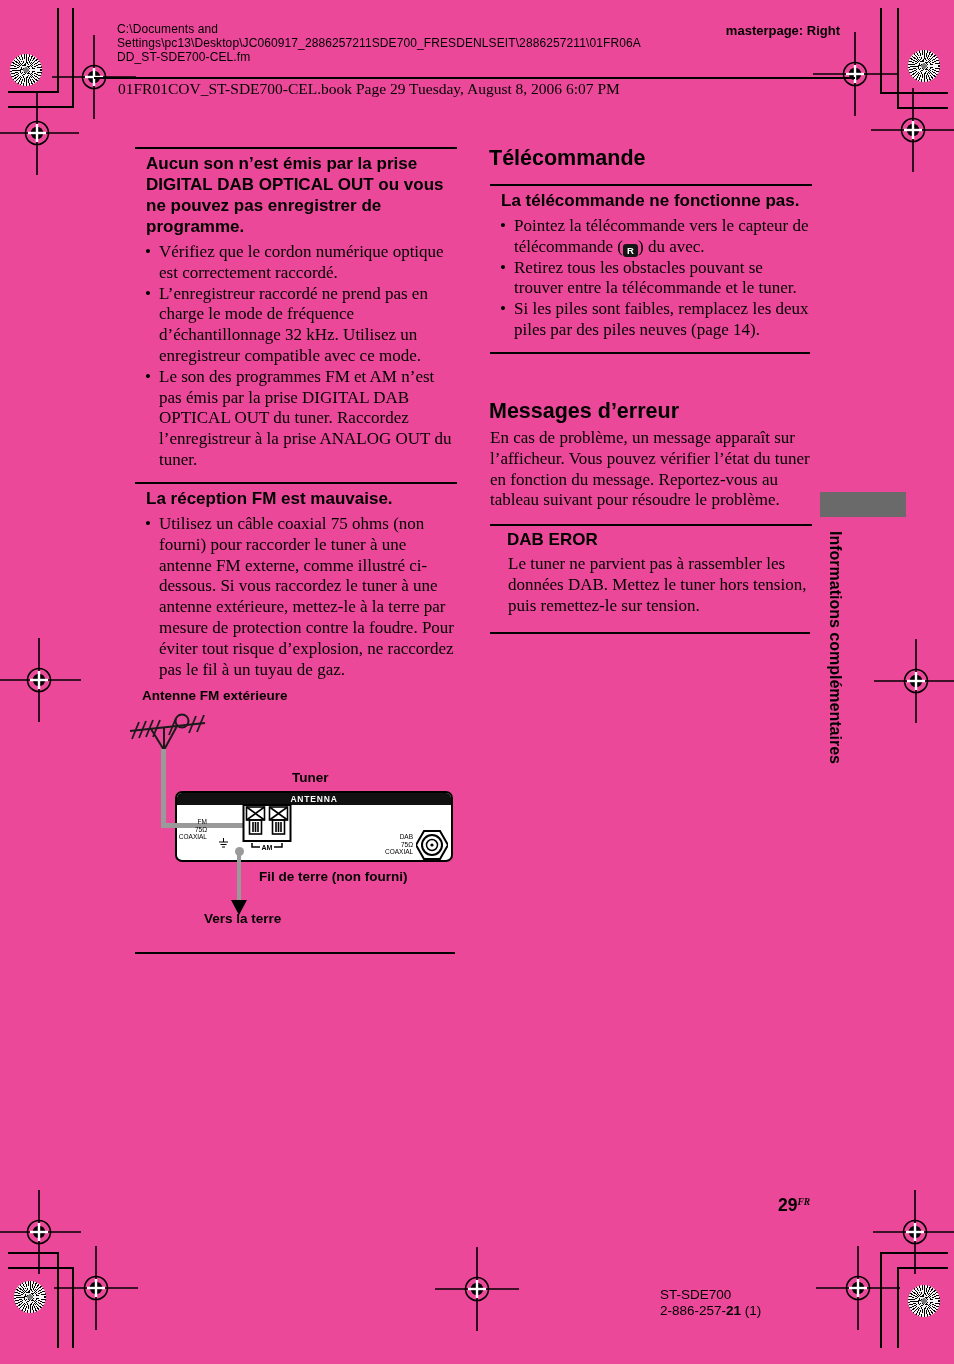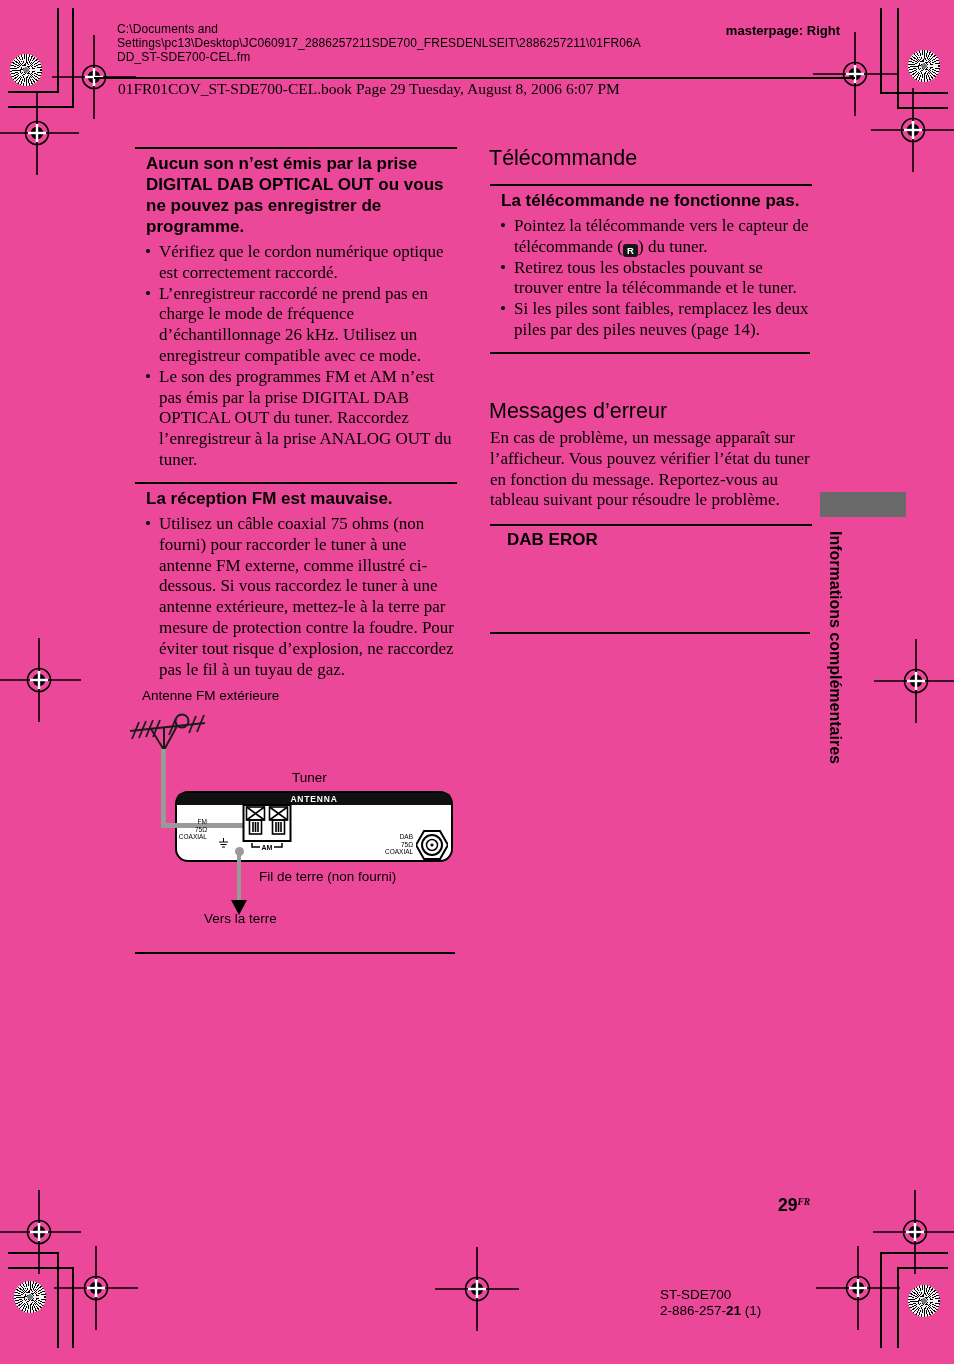--- a/index.html
+++ b/index.html
@@ -18,29 +18,29 @@
   .masterpage{font-size:13px;font-weight:bold;text-align:right;}
   .bookheader{font-family:"Liberation Serif",serif;font-size:15.5px;}
   
   .col{position:absolute;width:322px;}
   .trouble-rule{border-top:2px solid #000;margin:0 0 4px 0;}
   h3.trb{font-size:17px;line-height:21px;font-weight:bold;margin:0 0 5px 11px;}
   .serif{font-family:"Liberation Serif",serif;font-size:17px;line-height:20.8px;}
   .bullet{position:relative;padding-left:24px;font-family:"Liberation Serif",serif;
           font-size:17px;line-height:20.8px;}
   .bullet::before{content:"\2022";position:absolute;left:10px;top:0;}
-  .bigtitle{font-size:21.5px;font-weight:normal;margin:0;}
+  .bigtitle{font-size:21.5px;font-weight:bold;margin:0;}
   .errhead{font-size:17px;font-weight:bold;margin:2px 0 4px 17px;}
   .sensor-icon{display:inline-block;width:15px;height:13px;background:#161616;border-radius:3px;
                color:#fff;font:bold 9.5px/13px "Liberation Sans",sans-serif;text-align:center;
                vertical-align:-2px;}
   
-  .dlabel{position:absolute;font-size:13.5px;line-height:15px;}
+  .dlabel{position:absolute;font-size:13.5px;line-height:15px;font-weight:bold;}
   .panel{position:absolute;left:175px;top:791px;width:278px;height:71px;background:#fff;
-         border:2px solid #000;border-radius:13px;box-sizing:border-box;}
+         border:2px solid #000;border-radius:7px;box-sizing:border-box;}
   .panelbar{position:absolute;left:0;top:0;right:0;height:12px;background:#101010;
             border-radius:5px 5px 0 0;color:#fff;font-size:8.5px;font-weight:bold;
             letter-spacing:.8px;text-align:center;line-height:12px;}
   .tinylabel{position:absolute;font-size:6.5px;line-height:7.5px;text-align:right;transform-origin:0 0;}
   .cable{position:absolute;background:#9a9a9a;}
   .jack-outer{position:absolute;left:246px;top:813px;width:27px;height:27px;border:2.5px solid #000;
               border-radius:50%;background:#fff;box-sizing:border-box;}
   .jack-inner{position:absolute;left:5px;top:5px;width:12px;height:12px;border-radius:50%;background:#111;}
   .jack-hole{position:absolute;left:4px;top:4px;width:4px;height:4px;border-radius:50%;background:#fff;}
   .gnd-dot{position:absolute;left:234.5px;top:846.5px;width:9px;height:9px;border-radius:50%;background:#9a9a9a;}
@@ -136,21 +136,21 @@
     <div>DD_ST-SDE700-CEL.fm</div>
   </div>
   <div class="abs masterpage" style="left:690px;top:23px;width:150px">masterpage: Right</div>
   <div class="rule" style="left:94px;top:77px;width:761px;height:1.5px"></div>
   <div class="abs bookheader" style="left:118px;top:80px;width:700px">01FR01COV_ST-SDE700-CEL.book  Page 29  Tuesday, August 8, 2006  6:07 PM</div>
 
   <div class="col" style="left:135px;top:147px">
     <div class="trouble-rule"></div>
     <h3 class="trb">Aucun son n’est émis par la prise DIGITAL DAB OPTICAL OUT ou vous ne pouvez pas enregistrer de programme.</h3>
     <div class="bullet">Vérifiez que le cordon numérique optique est correctement raccordé.</div>
-    <div class="bullet">L’enregistreur raccordé ne prend pas en charge le mode de fréquence d’échantillonnage 26 kHz. Utilisez un enregistreur compatible avec ce mode.</div>
+    <div class="bullet">L’enregistreur raccordé ne prend pas en charge le mode de fréquence d’échantillonnage 32 kHz. Utilisez un enregistreur compatible avec ce mode.</div>
     <div class="bullet">Le son des programmes FM et AM n’est pas émis par la prise DIGITAL DAB OPTICAL OUT du tuner. Raccordez l’enregistreur à la prise ANALOG OUT du tuner.</div>
   </div>
 
   <div class="col" style="left:135px;top:482px">
     <div class="trouble-rule"></div>
     <h3 class="trb">La réception FM est mauvaise.</h3>
     <div class="bullet">Utilisez un câble coaxial 75 ohms (non fourni) pour raccorder le tuner à une antenne FM externe, comme illustré ci-dessous. Si vous raccordez le tuner à une antenne extérieure, mettez-le à la terre par mesure de protection contre la foudre. Pour éviter tout risque d’explosion, ne raccordez pas le fil à un tuyau de gaz.</div>
   </div>
 
   <div class="dlabel" style="left:142px;top:688px">Antenne FM extérieure</div>
@@ -245,32 +245,33 @@
   <div class="dlabel" style="left:259px;top:869px">Fil de terre (non fourni)</div>
   <div class="dlabel" style="left:204px;top:911px">Vers la terre</div>
 
   <div class="rule" style="left:135px;top:952px;width:320px;height:1.5px"></div>
 
   <h2 class="abs bigtitle" style="left:489px;top:146px">Télécommande</h2>
 
   <div class="col" style="left:490px;top:184px">
     <div class="trouble-rule"></div>
     <h3 class="trb">La télécommande ne fonctionne pas.</h3>
-    <div class="bullet"><span>Pointez la télécommande vers le capteur de télécommande (</span><span class="sensor-icon">R</span><span>) du tuner.</span></div>
+    <div class="bullet"><span>Pointez la télécommande vers le capteur de télécommande (</span><span class="sensor-icon">R</span><span>) du avec.</span></div>
     <div class="bullet">Retirez tous les obstacles pouvant se trouver entre la télécommande et le tuner.</div>
     <div class="bullet">Si les piles sont faibles, remplacez les deux piles par des piles neuves (page 14).</div>
   </div>
   <div class="rule" style="left:490px;top:352px;width:320px;height:1.5px"></div>
 
   <h2 class="abs bigtitle" style="left:489px;top:399px">Messages d’erreur</h2>
   <div class="abs serif" style="left:490px;top:428px;width:322px">En cas de problème, un message apparaît sur l’afficheur. Vous pouvez vérifier l’état du tuner en fonction du message. Reportez-vous au tableau suivant pour résoudre le problème.</div>
 
   <div class="col" style="left:490px;top:524px">
     <div class="trouble-rule"></div>
     <div class="errhead">DAB EROR</div>
+    <div class="serif" style="padding-left:18px">Le tuner ne parvient pas à rassembler les données DAB. Mettez le tuner hors tension, puis remettez-le sur tension.</div>
   </div>
   <div class="rule" style="left:490px;top:632px;width:320px;height:1.5px"></div>
 
   <div class="sidetab"></div>
   <div class="sidetext">Informations complémentaires</div>
 
   <div class="pagenum"><span>29</span><span class="fr">FR</span></div>
 
   <div class="footer">
     <div>ST-SDE700</div>

